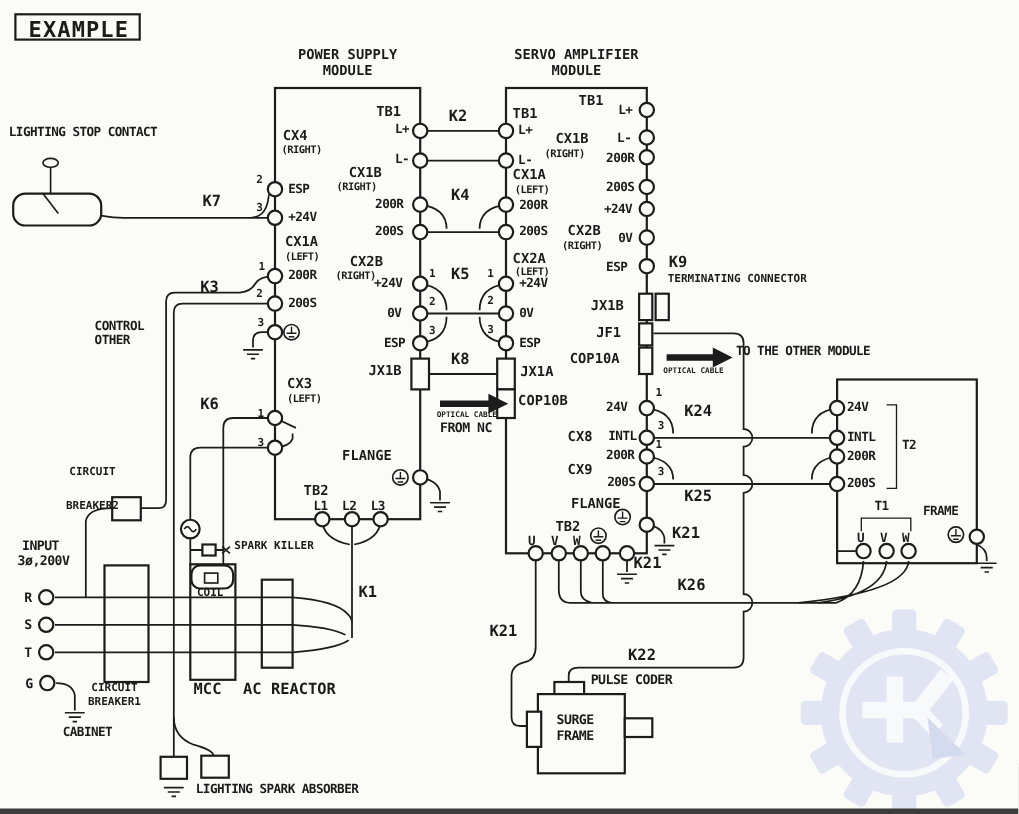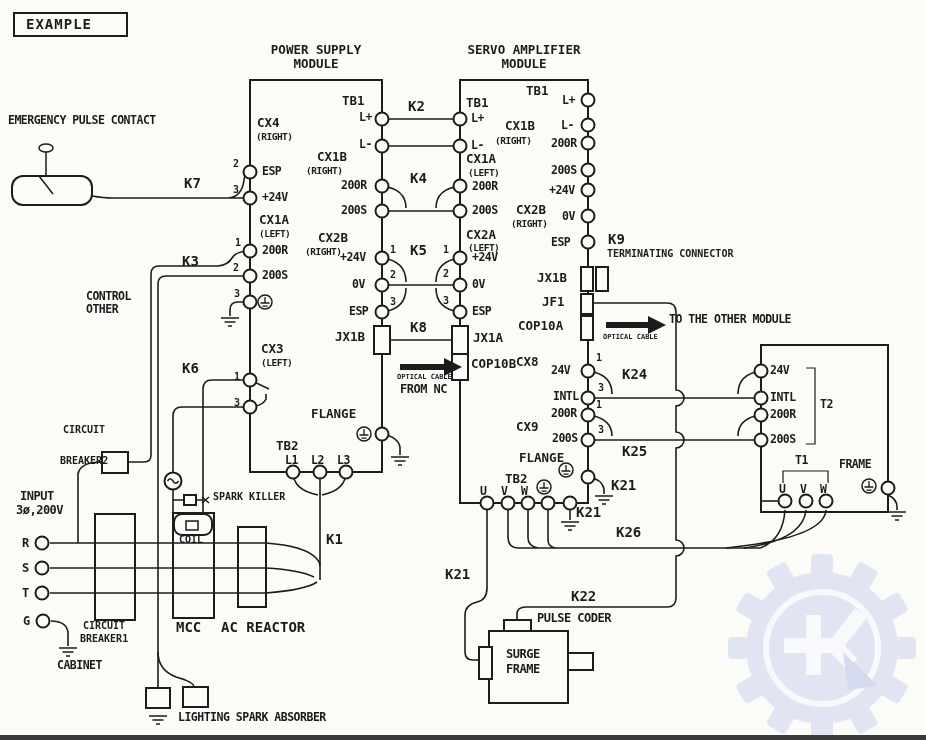--- a/index.html
+++ b/index.html
@@ -7,21 +7,21 @@
          font-family:"DejaVu Sans Mono",monospace;}
   #wires{position:absolute;left:0;top:0;}
   .lb{position:absolute;color:#1b1b1b;font-size:11.5px;font-weight:600;letter-spacing:-0.5px;
       white-space:pre;line-height:1;}
   .s7{font-size:7px;font-weight:700;letter-spacing:0;}
   .s10{font-size:9.5px;}
   .s105{font-size:10px;letter-spacing:0;}
   .s12{font-size:12px;}
   .s125{font-size:12.5px;letter-spacing:0;}
   .s13{font-size:14px;letter-spacing:0;}
-  .s15{font-size:14px;letter-spacing:1px;font-weight:700;}
+  .s15{font-size:20px;letter-spacing:1px;font-weight:700;}
   .num{font-size:10px;font-weight:700;}
   .ctr{text-align:center;}
   .pin{fill:#fbfbf8;stroke:#1c1c1c;stroke-width:2;}
   .wire{fill:none;stroke:#1c1c1c;stroke-width:1.6;}
   .box{fill:none;stroke:#1c1c1c;stroke-width:2;}
   .fbox{fill:#fbfbf8;stroke:#1c1c1c;stroke-width:2;}
   .sym{fill:none;stroke:#1c1c1c;stroke-width:1.5;}
 </style>
 </head>
 <body>
@@ -244,21 +244,21 @@
   <rect x="0" y="735" width="926" height="5" fill="#3b3b3b"></rect>
 </svg>
 
 <div class="lb s15" style="left:26px;top:17px">EXAMPLE</div>
 
 <div class="lb s125 ctr" style="left:246px;top:44px;width:140px">POWER SUPPLY</div>
 <div class="lb s125 ctr" style="left:246px;top:58px;width:140px">MODULE</div>
 <div class="lb s125 ctr" style="left:454px;top:44px;width:140px">SERVO AMPLIFIER</div>
 <div class="lb s125 ctr" style="left:454px;top:58px;width:140px">MODULE</div>
 
-<div class="lb" style="left:8px;top:115px">EMERGENCY PULSE CONTACT</div>
+<div class="lb" style="left:8px;top:115px">LIGHTING STOP CONTACT</div>
 <div class="lb s13" style="left:184px;top:176px">K7</div>
 
 <div class="lb num" style="left:233px;top:159px">2</div>
 <div class="lb" style="left:262px;top:166px">ESP</div>
 <div class="lb num" style="left:233px;top:185px">3</div>
 <div class="lb" style="left:262px;top:192px">+24V</div>
 <div class="lb s125" style="left:257px;top:117px">CX4</div>
 <div class="lb s10" style="left:256px;top:132px">(RIGHT)</div>
 <div class="lb s13" style="left:182px;top:254px">K3</div>
 <div class="lb" style="left:86px;top:291px">CONTROL</div>
@@ -337,21 +337,21 @@
 <div class="lb" style="left:551px;top:237px">ESP</div>
 <div class="lb s13" style="left:608px;top:232px">K9</div>
 <div class="lb s105" style="left:607px;top:249px">TERMINATING CONNECTOR</div>
 <div class="lb s125" style="left:537px;top:272px">JX1B</div>
 <div class="lb s125" style="left:542px;top:296px">JF1</div>
 <div class="lb s125" style="left:518px;top:320px">COP10A</div>
 <div class="lb s7" style="left:603px;top:334px">OPTICAL CABLE</div>
 <div class="lb" style="left:669px;top:314px">TO THE OTHER MODULE</div>
 <div class="lb" style="left:551px;top:365px">24V</div>
 <div class="lb num" style="left:596px;top:353px">1</div>
-<div class="lb s125" style="left:516px;top:356px">CX8</div>
+<div class="lb s125" style="left:516px;top:391px">CX8</div>
 <div class="lb" style="left:553px;top:391px">INTL</div>
 <div class="lb num" style="left:598px;top:383px">3</div>
 <div class="lb s13" style="left:622px;top:367px">K24</div>
 <div class="lb" style="left:551px;top:408px">200R</div>
 <div class="lb num" style="left:596px;top:400px">1</div>
 <div class="lb s125" style="left:516px;top:421px">CX9</div>
 <div class="lb" style="left:552px;top:433px">200S</div>
 <div class="lb num" style="left:598px;top:425px">3</div>
 <div class="lb s13" style="left:622px;top:444px">K25</div>
 <div class="lb s125" style="left:519px;top:452px">FLANGE</div>

